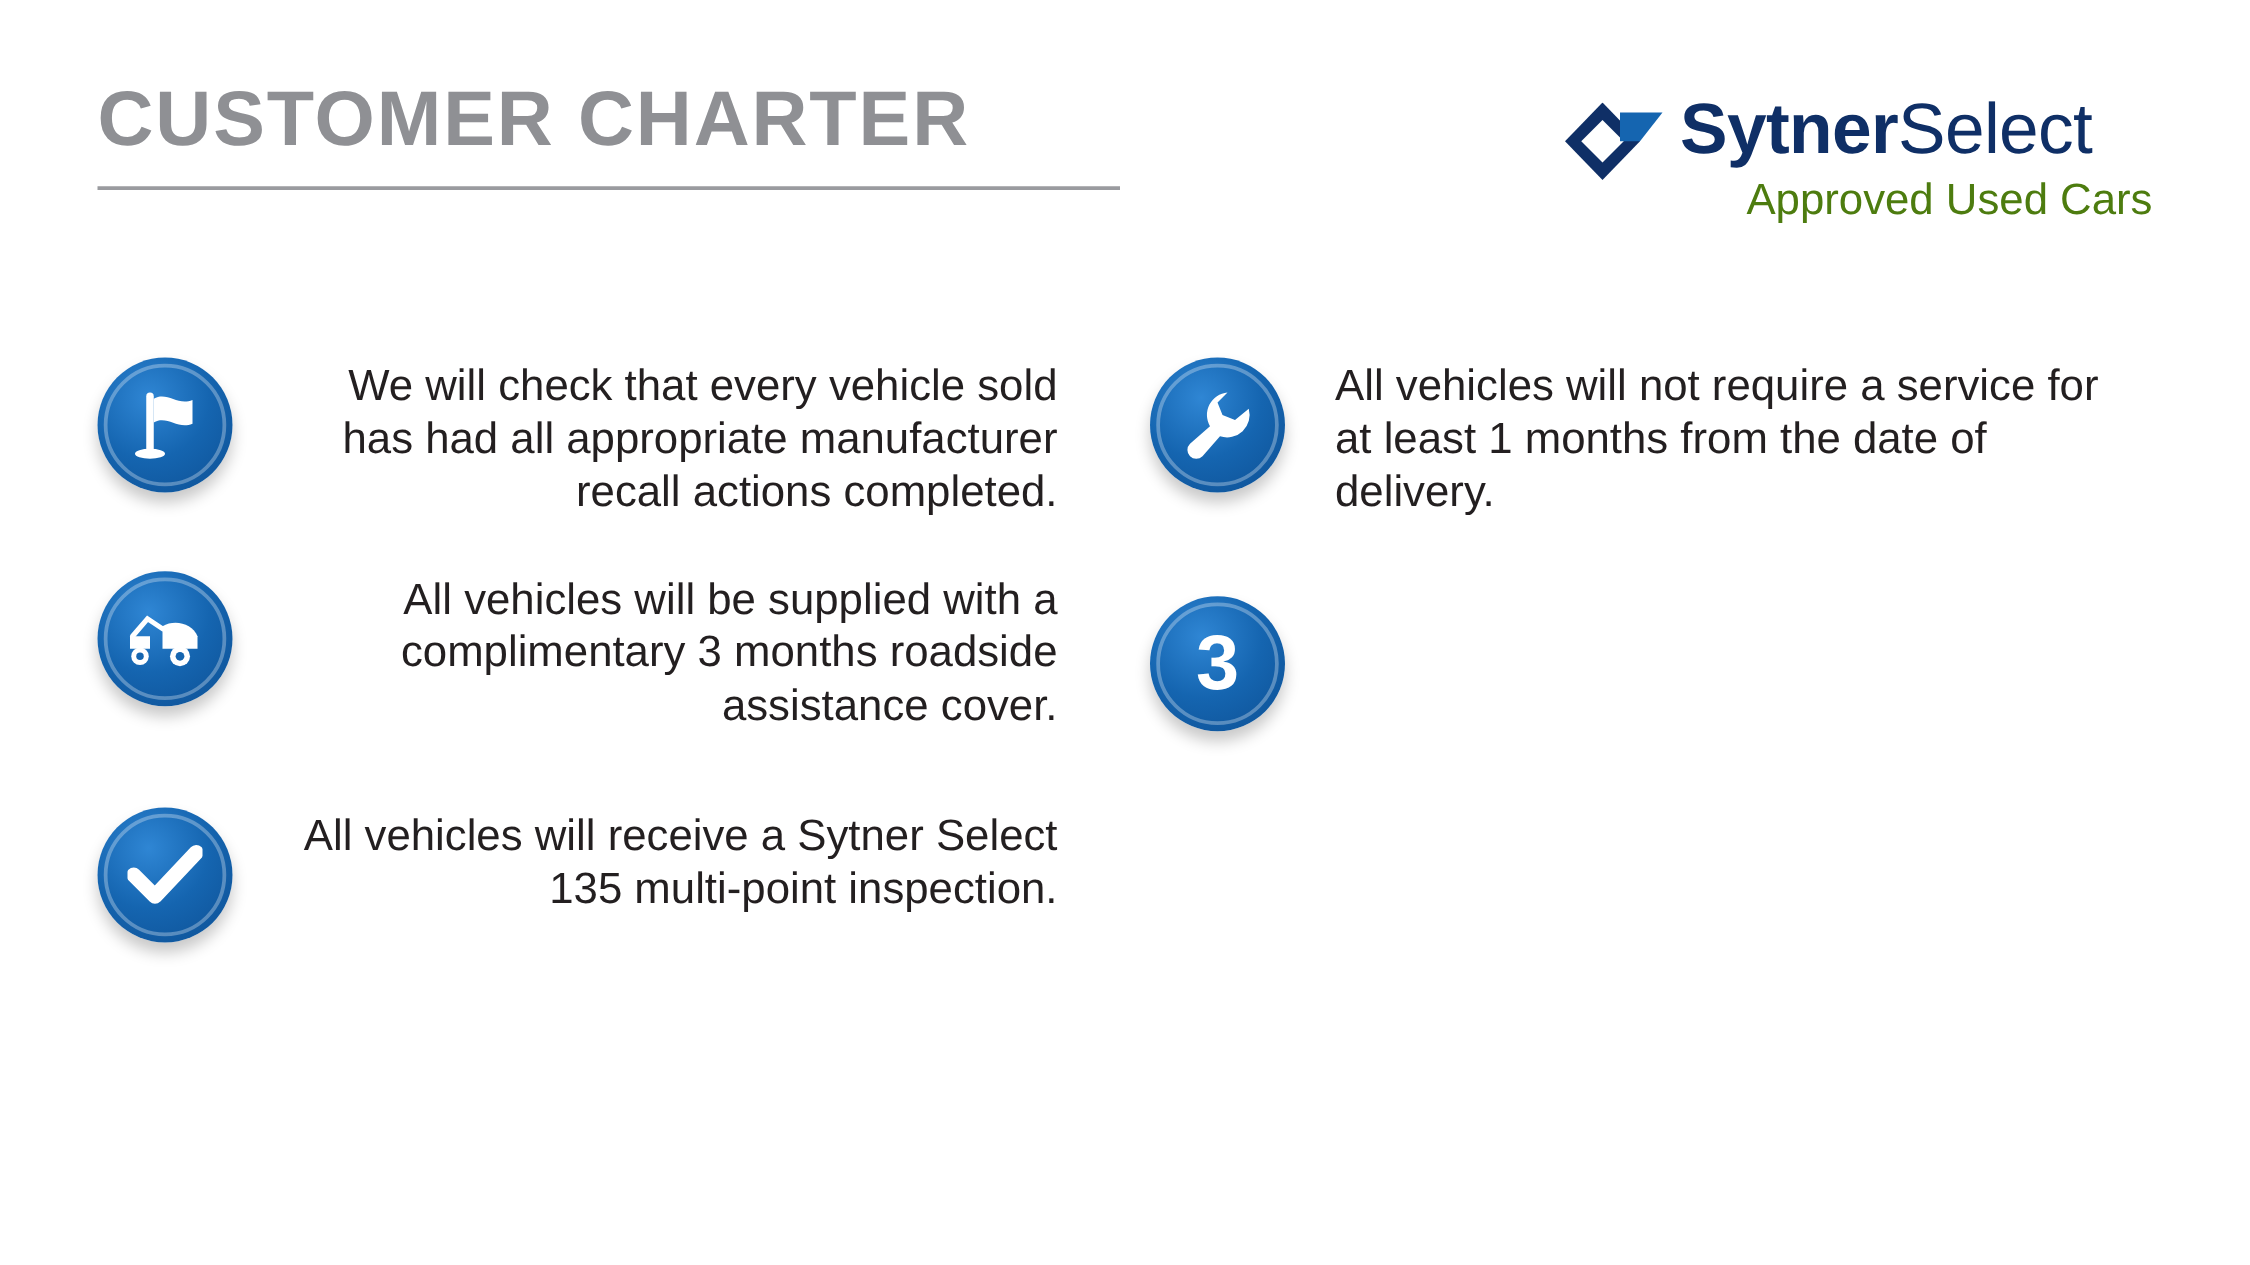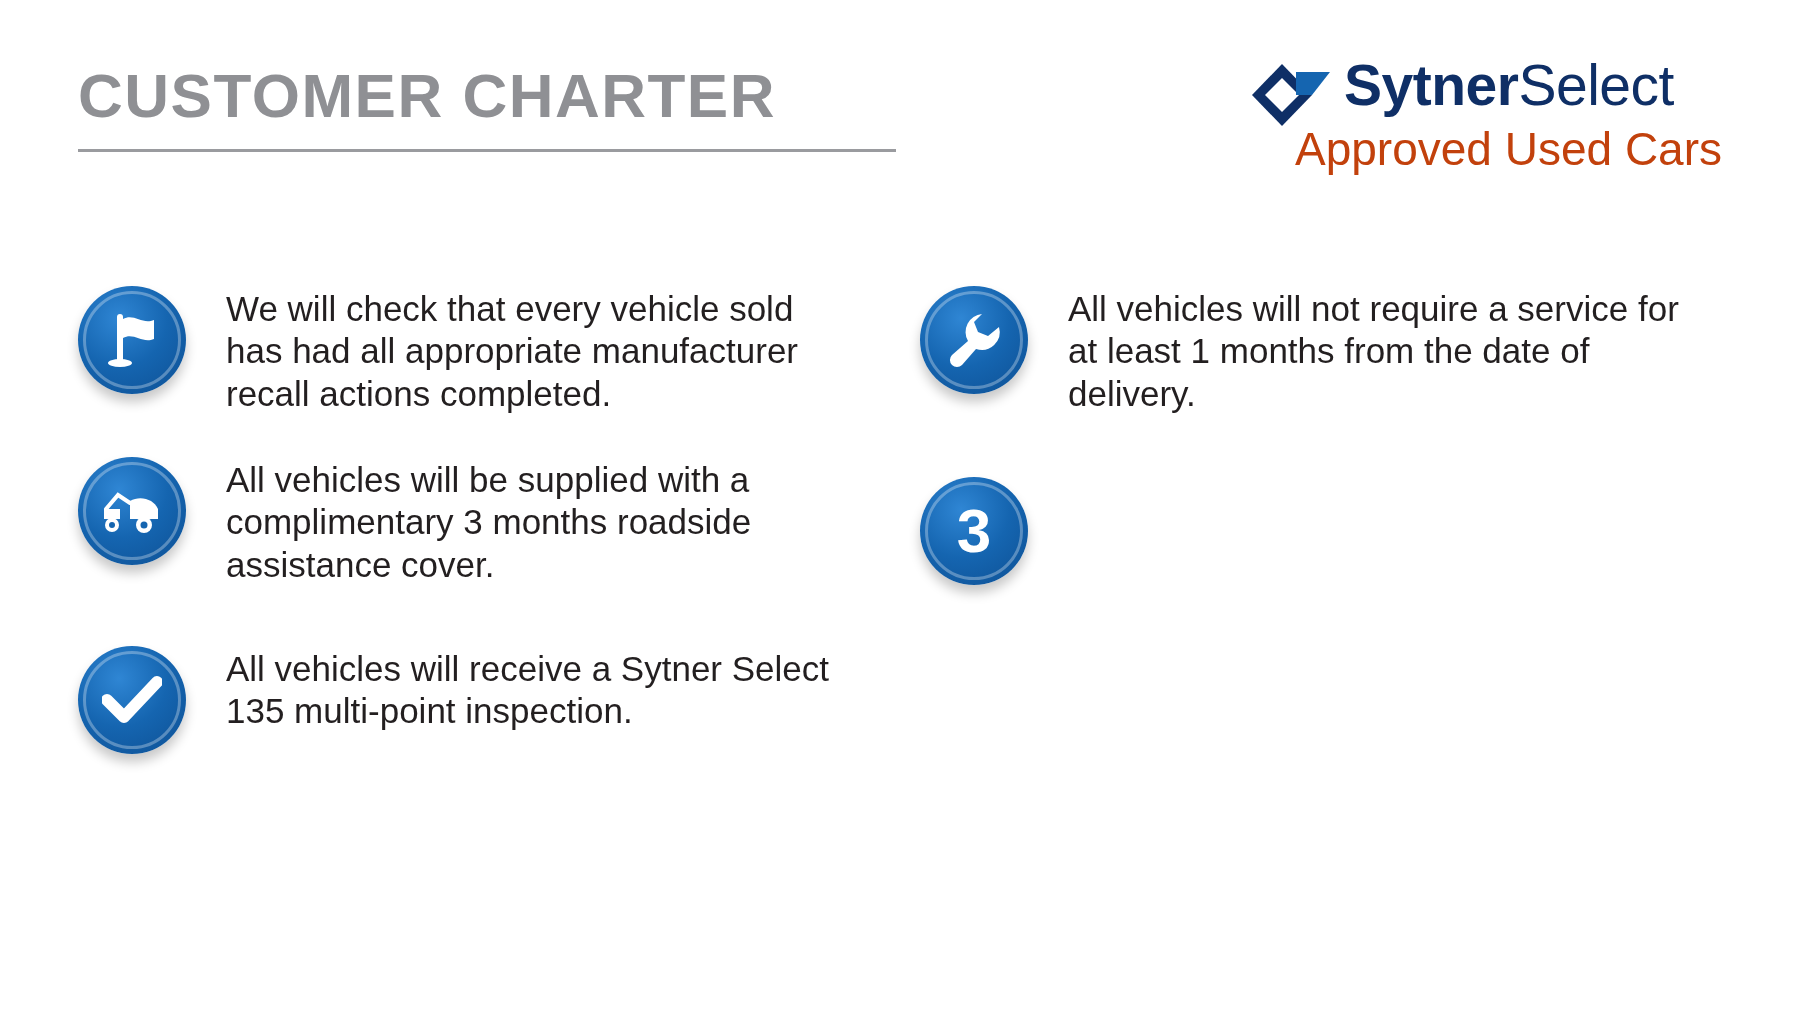--- a/index.html
+++ b/index.html
@@ -41,21 +41,21 @@
     top: 105px;
     width: 818px;
     height: 3px;
     background: #9a9b9f;
   }
 
   
   .logo {
     position: absolute;
     right: 78px;
-    top: 0px;
+    top: 18px;
     width: 470px;
     height: 140px;
     text-align: center;
   }
   .logo-mark {
     position: absolute;
     left: 0px;
     top: 20px;
     width: 82px;
     height: 62px;
@@ -68,37 +68,37 @@
     color: #0f2f66;
     white-space: nowrap;
     letter-spacing: -0.5px;
   }
   .logo-wordmark .sytner { font-weight: bold; }
   .logo-wordmark .select { font-weight: normal; }
   .logo-sub {
     position: absolute;
     right: 0px;
     top: 78px;
-    font-size: 46px;
-    color: #c2410c;
+    font-size: 35px;
+    color: #4d7c0f;
     white-space: nowrap;
   }
 
   
   .columns {
     position: absolute;
     top: 286px;
     left: 0;
     width: 1800px;
   }
   .col {
     position: absolute;
     top: 0;
   }
-  .col-left  { left: 78px;  width: 790px; }
+  .col-left  { left: 78px;  width: 790px; text-align: right; }
   .col-right { left: 920px; width: 800px; }
 
   .item {
     position: relative;
     display: flex;
     align-items: flex-start;
   }
   .icon-wrap {
     flex: 0 0 auto;
     width: 112px;

